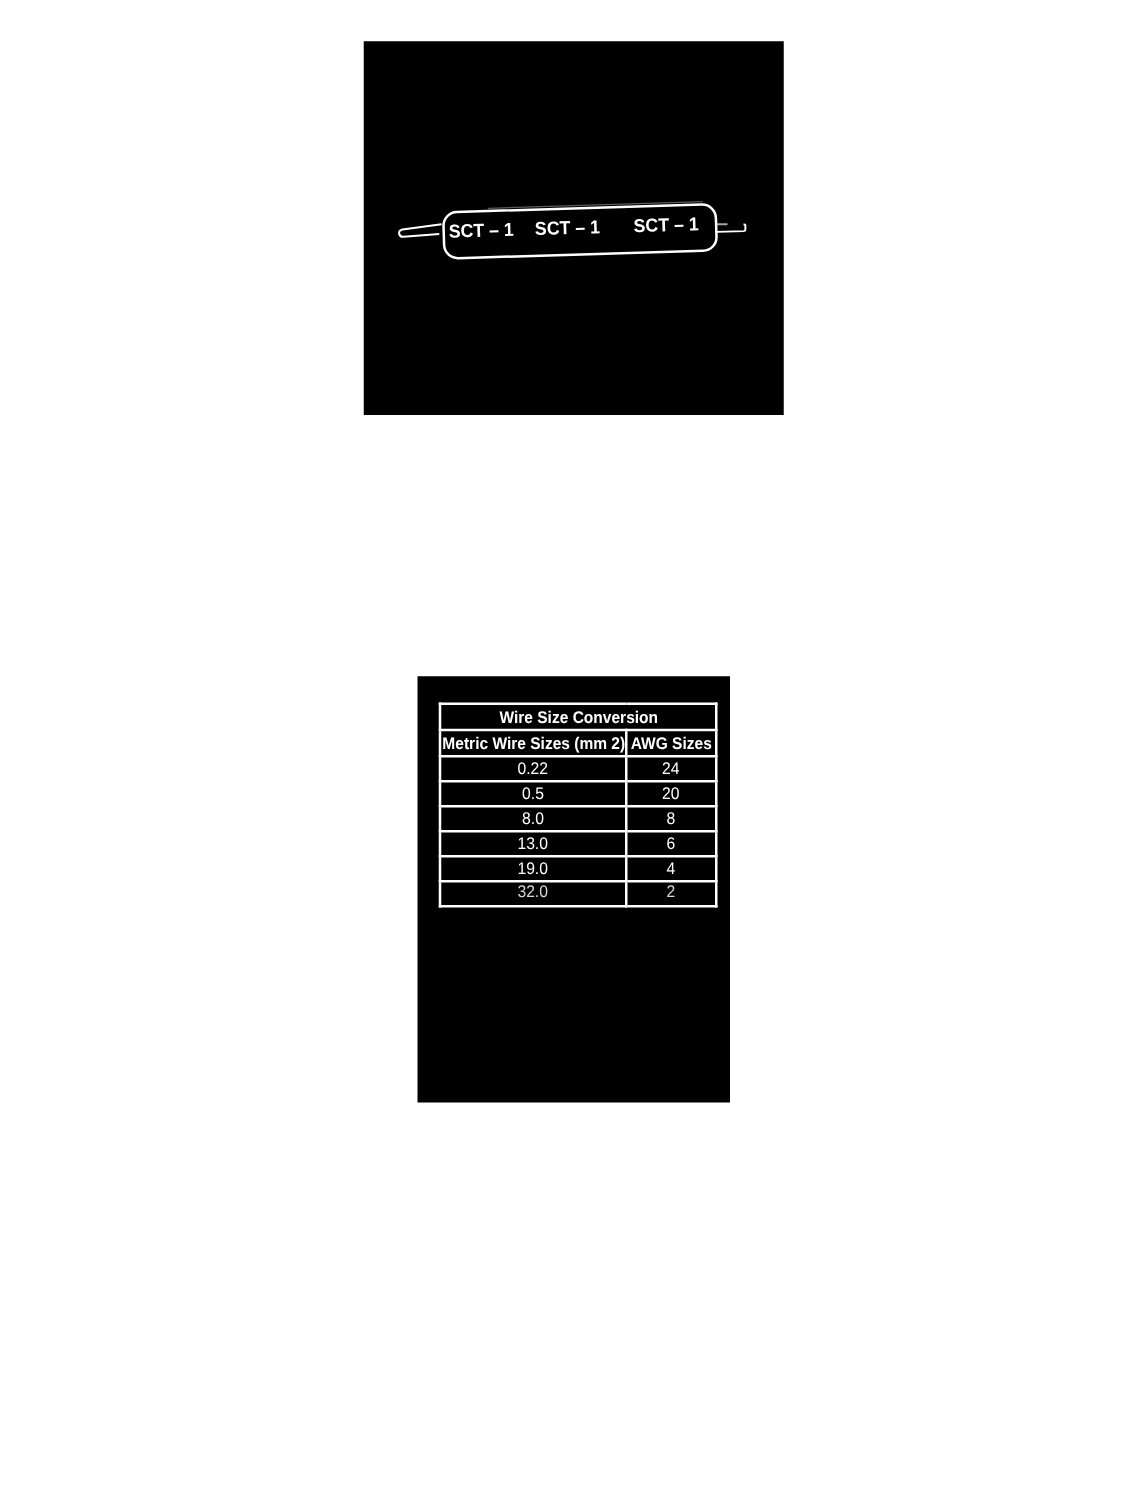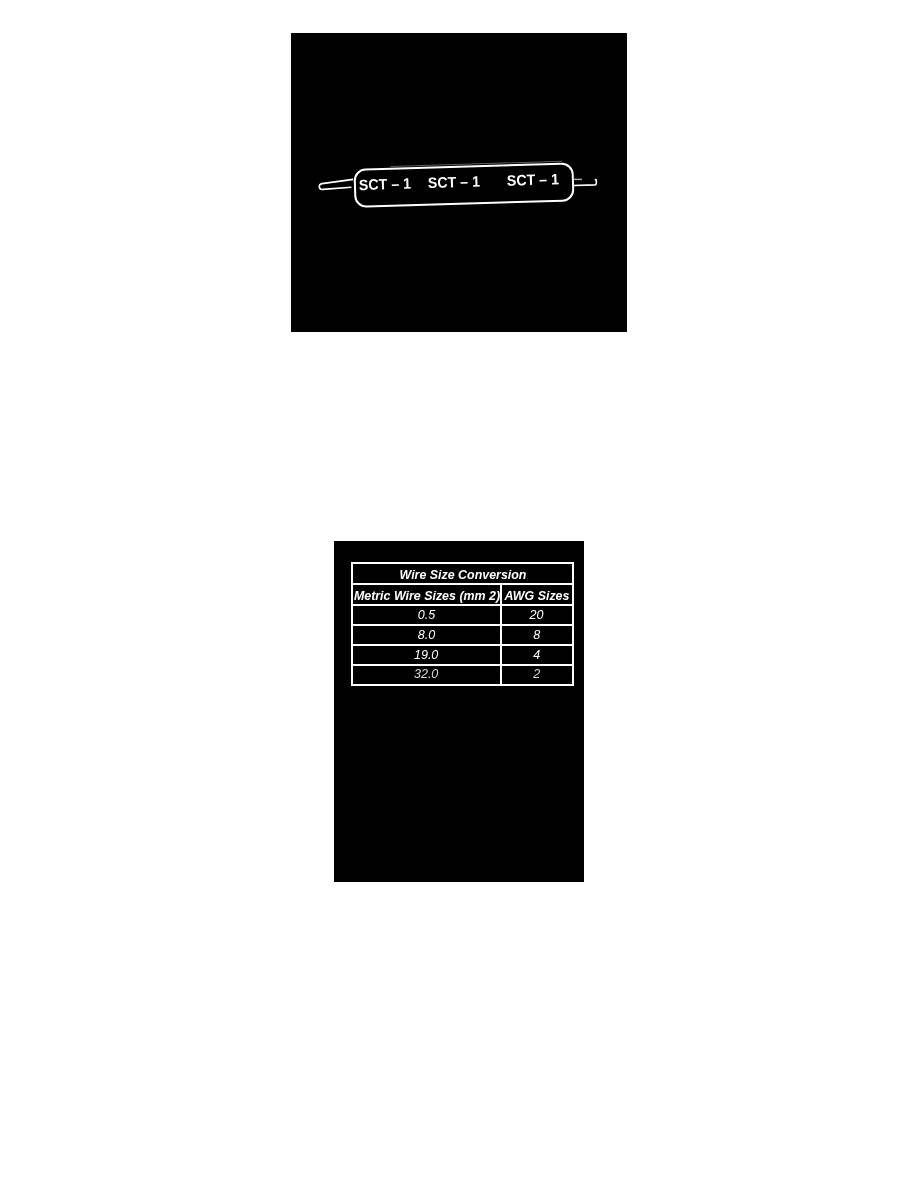--- a/index.html
+++ b/index.html
@@ -1,18 +1,18 @@
 <!DOCTYPE html>
 <html><head>
 <meta charset="utf-8">
 <style>
   html, body { margin: 0; padding: 0; background: #ffffff; }
   body { -webkit-font-smoothing: antialiased; will-change: transform; width: 918px; height: 1188px; position: relative; font-family: "Liberation Sans", sans-serif; }
   .panel { position: absolute; background: #000; }
-  #wiretable { border-collapse: collapse; table-layout: fixed; width: 221px; font-style: italic; }
+  #wiretable { border-collapse: collapse; table-layout: fixed; width: 221px; }
   #wiretable td {
     border: 2px solid #fff; color: #fff; text-align: center;
     padding: 0; overflow: hidden; white-space: nowrap;
   }
   .hdr { font-weight: bold; font-size: 13.5px; height: 19px; }
   .hdr { position: relative; }
   .hdr > span { position: absolute; left: 50%; top: 50%; transform: translate(-50%,-50%) scaleX(0.92); }
   .datacell { font-size: 13.5px; font-weight: normal; height: 18px; }
   .datacell > span { display: inline-block; transform: translateY(-1px) scaleX(0.93); transform-origin: center; }
   .low > span { transform: translateY(-2.5px) scaleX(0.93); color: #d9d9d9; }
@@ -57,37 +57,45 @@
 
     <tr>
       <td class="hdr">
             <span>Metric Wire Sizes (mm 2)</span>
           </td>
       <td class="hdr">
             <span>AWG Sizes</span>
           </td>
     </tr>
 
+    <tr>
+          <td class="datacell"><span>0.22</span></td>
+          <td class="datacell"><span>24</span></td>
+        </tr>
 
 
     <tr>
           <td class="datacell"><span>0.5</span></td>
           <td class="datacell"><span>20</span></td>
         </tr>
 
 
 
 
 
 
     <tr>
           <td class="datacell"><span>8.0</span></td>
           <td class="datacell"><span>8</span></td>
         </tr>
 
+    <tr>
+          <td class="datacell"><span>13.0</span></td>
+          <td class="datacell"><span>6</span></td>
+        </tr>
 
     <tr>
           <td class="datacell"><span>19.0</span></td>
           <td class="datacell"><span>4</span></td>
         </tr>
 
     <tr>
           <td class="datacell low"><span>32.0</span></td>
           <td class="datacell low"><span>2</span></td>
         </tr>

